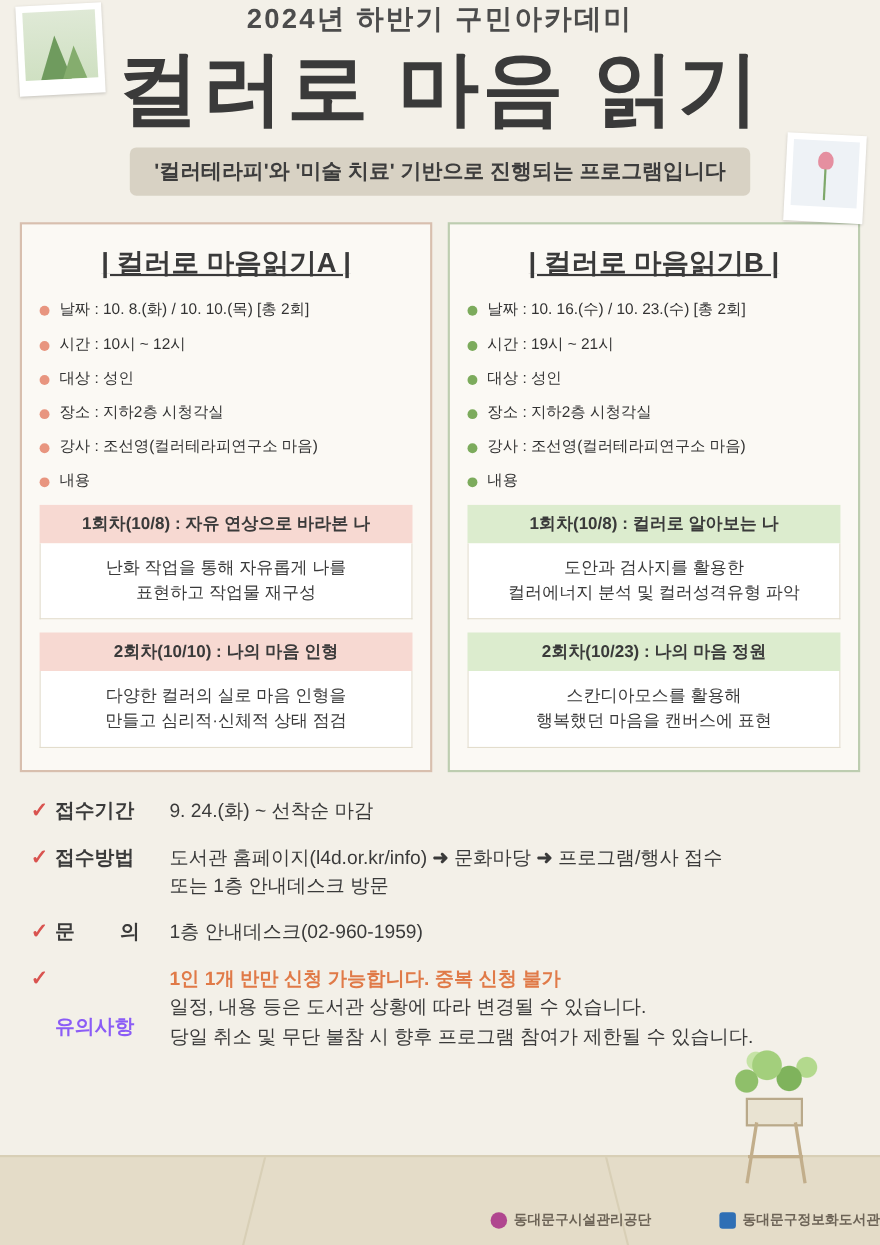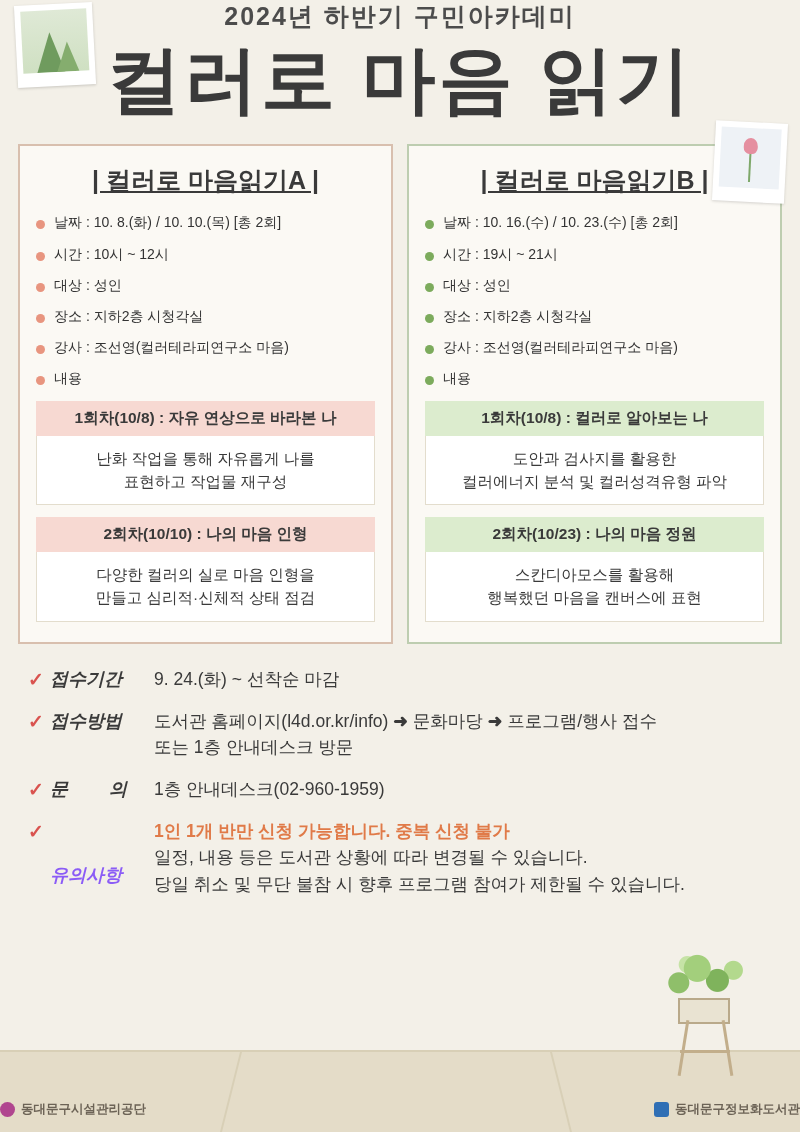--- a/index.html
+++ b/index.html
@@ -151,35 +151,35 @@
 
   
   .notes { margin: 22px 28px 0 28px; }
   .note-row { display: flex; align-items: flex-start; margin-bottom: 15px; }
   .check {
     color: #d9534f; font-size: 19px; font-weight: bold;
     width: 22px; flex: none; line-height: 1.45;
   }
   .note-label {
     font-size: 18px; font-weight: bold; color: #3a3a3a;
-    flex: none; line-height: 1.45; font-style: italic;
+    flex: none; line-height: 1.45;
   }
   .note-label.wide { width: 104px; }
   .note-label.spaced { width: 104px; letter-spacing: 18px; }
   .note-label.highlight { color: #8b5cf6; margin-top: 44px; }
   .note-body {
     font-size: 17.5px; color: #3a3a3a; line-height: 1.5;
   }
   .note-body .em { color: #e07a48; font-weight: bold; }
   .arrow { color: #3a3a3a; font-weight: bold; }
 
   
   .logos {
     position: absolute; left: 0; right: 0; bottom: 14px;
-    display: flex; justify-content: space-between; gap: 62px; align-items: center;
+    display: flex; justify-content: flex-end; gap: 62px; align-items: center;
   }
   .logo { display: flex; align-items: center; gap: 6px; font-size: 12.5px; color: #6c6356; font-weight: bold; }
   .logo .mark { width: 15px; height: 15px; border-radius: 50%; background: #b0468f; flex: none; }
   .logo.blue .mark { background: #2f6fb5; border-radius: 3px; }
 </style>
 </head>
 <body>
 
 <div class="bg-floor"></div>
 <div class="polaroid-tl">
@@ -192,20 +192,21 @@
   <div class="leaves"></div>
   <div class="pot"></div>
   <div class="leg l"></div>
   <div class="leg r"></div>
   <div class="bar"></div>
 </div>
 
 <div class="header">
   <div class="kicker">2024년 하반기 구민아카데미</div>
   <div class="main-title">컬러로 마음 읽기</div>
+  <div class="subtitle-bar">'컬러테라피'와 '미술 치료' 기반으로 진행되는 프로그램입니다</div>
 </div>
 
 <div class="cards">
 
   <div class="card a">
     <div class="card-title">| 컬러로 마음읽기A |</div>
     <ul class="info-list">
       <li>날짜 : 10. 8.(화) / 10. 10.(목) [총 2회]</li>
       <li>시간 : 10시 ~ 12시</li>
       <li>대상 : 성인</li>

